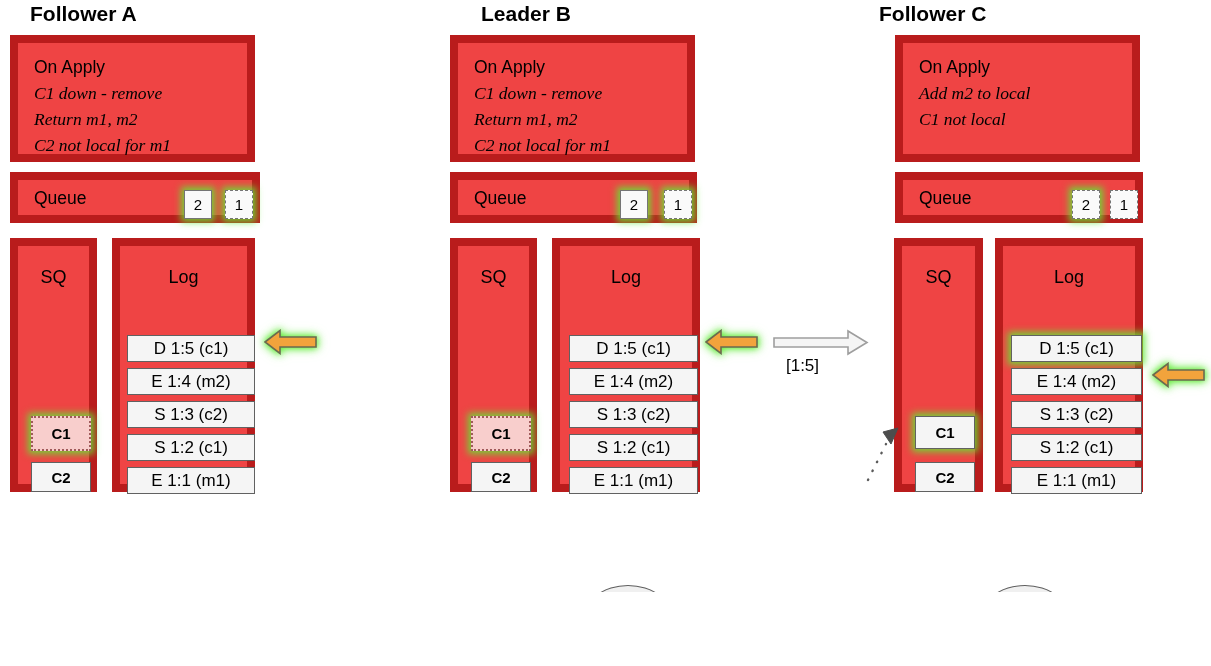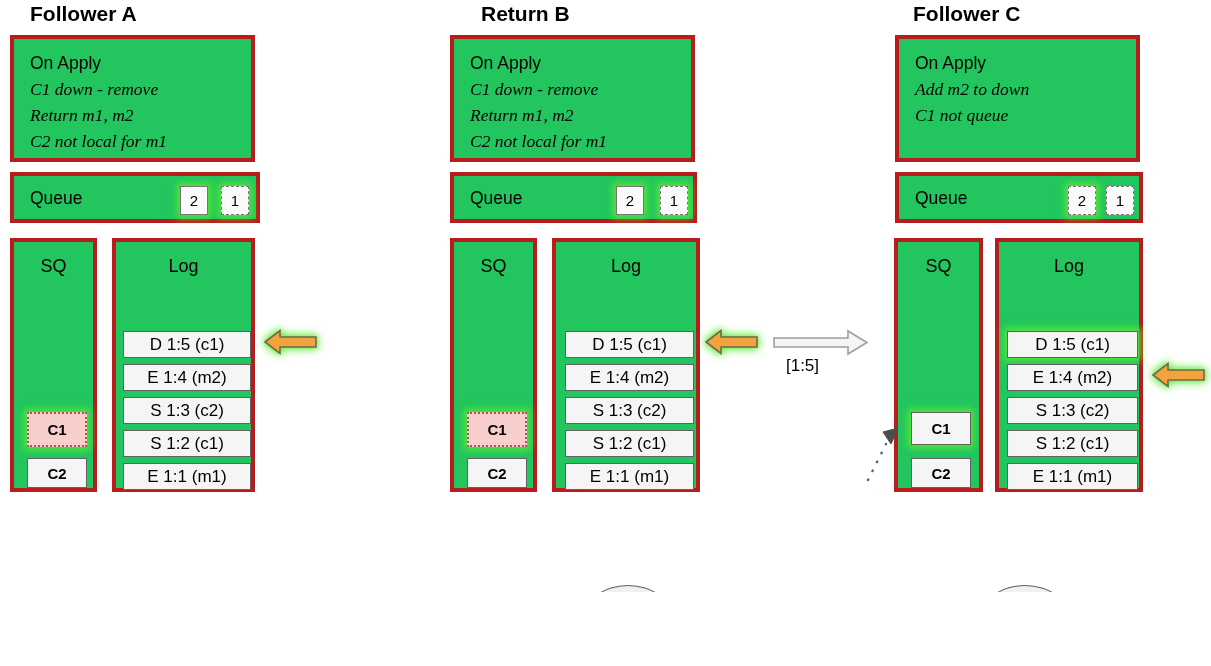--- a/index.html
+++ b/index.html
@@ -1,29 +1,29 @@
 <!DOCTYPE html>
 <html><head>
 <meta charset="utf-8">
 <style>
   html,body{margin:0;padding:0;background:#fff;font-family:"Liberation Sans",sans-serif;color:#000;}
   .canvas{position:relative;width:1211px;height:592px;background:#fff;overflow:hidden;border-radius:7px;}
   .panel{position:absolute;inset:0;pointer-events:none;}
   .panel *{pointer-events:auto;}
   .title{position:absolute;font-size:21px;font-weight:bold;white-space:nowrap;}
-  .box{position:absolute;background:#22c55e;border:4px solid #b91c1c;box-sizing:border-box;}
+  .box{position:absolute;background:#ef4444;border:8px solid #b91c1c;box-sizing:border-box;}
   .apply{padding:11px 8px 0 16px;}
   .apply-header{font-size:17.5px;line-height:26px;}
   .apply-line{font-size:17.5px;font-style:italic;line-height:26px;font-family:Liberation Serif, serif;}
   .queue-label{position:absolute;left:16px;top:50%;transform:translateY(-50%);font-size:17.5px;}
   .qitem{position:absolute;width:28px;height:29px;background:#fafafa;border:1.6px solid #757575;
          box-sizing:border-box;font-size:15px;display:flex;align-items:center;justify-content:center;}
   .dashed{border-style:dashed;}
   .glow{box-shadow:0 0 7px 3px rgba(94,235,52,0.85);}
-  .box-label{font-size:18px;text-align:center;padding-top:14px;}
+  .box-label{font-size:18px;text-align:center;padding-top:14px;margin-top:7px;}
   .sq-item{position:absolute;width:60px;height:35px;background:#f5f5f5;border:1.5px solid #616161;
            box-sizing:border-box;font-size:15px;display:flex;align-items:center;justify-content:center;font-weight:bold;}
   .c1-pending{background:#f8cecc;border:2px dotted #a05a5a;}
   .entry{position:absolute;height:27px;background:#f5f5f5;border:1.5px solid #616161;box-sizing:border-box;
          font-size:17px;display:flex;align-items:center;justify-content:center;text-align:right;}
   .arrow-svg{position:absolute;}
   .glow-arrow{filter:drop-shadow(0 0 3px rgba(94,235,52,0.95)) drop-shadow(0 0 5px rgba(94,235,52,0.75));}
   .arrow-label{position:absolute;font-size:17px;text-align:center;}
   .ellipse{position:absolute;width:90px;height:68px;border-radius:50%;background:#f0f0f0;
            border:1.6px solid #5f5f5f;box-sizing:border-box;display:flex;align-items:center;justify-content:center;font-size:17px;}
@@ -63,21 +63,21 @@
       <div class="entry" style="left:7px;top:188px;width:128px">S 1:2 (c1)</div>
       <div class="entry" style="left:7px;top:221px;width:128px">E 1:1 (m1)</div>
     </div>
 
     <svg class="arrow-svg glow-arrow" style="left:264px;top:329px" width="54" height="26" viewBox="0 0 54 26">
       <polygon points="1,13 16,1.5 16,8 52,8 52,18 16,18 16,24.5" fill="#f2a33c" stroke="#6b6b4f" stroke-width="1.6"></polygon>
     </svg>
   </div>
 
   <div class="panel">
-    <div class="title" style="left:481px;top:2px">Return B</div>
+    <div class="title" style="left:481px;top:2px">Leader B</div>
 
     <div class="box apply" style="left:450px;top:35px;width:245px;height:127px">
       <div class="apply-header">On Apply</div>
       <div class="apply-line">C1 down - remove</div>
       <div class="apply-line">Return m1, m2</div>
       <div class="apply-line">C2 not local for m1</div>
     </div>
 
     <div class="box" style="left:450px;top:172px;width:247px;height:51px">
       <span class="queue-label">Queue</span>
@@ -104,26 +104,26 @@
       <polygon points="1,13 16,1.5 16,8 52,8 52,18 16,18 16,24.5" fill="#f2a33c" stroke="#6b6b4f" stroke-width="1.6"></polygon>
     </svg>
   </div>
 
   <svg class="arrow-svg" style="left:773px;top:329px" width="97" height="27" viewBox="0 0 97 27">
     <polygon points="1,9 75,9 75,2 94,13.5 75,25 75,18 1,18" fill="#f5f5f5" stroke="#9e9e9e" stroke-width="1.6"></polygon>
   </svg>
   <div class="arrow-label" style="left:755px;top:356px;width:95px">[1:5]</div>
 
   <div class="panel">
-    <div class="title" style="left:913px;top:2px">Follower C</div>
+    <div class="title" style="left:879px;top:2px">Follower C</div>
 
     <div class="box apply" style="left:895px;top:35px;width:245px;height:127px">
       <div class="apply-header">On Apply</div>
-      <div class="apply-line">Add m2 to down</div>
-      <div class="apply-line">C1 not queue</div>
+      <div class="apply-line">Add m2 to local</div>
+      <div class="apply-line">C1 not local</div>
     </div>
 
     <div class="box" style="left:895px;top:172px;width:248px;height:51px">
       <span class="queue-label">Queue</span>
       <div class="qitem dashed glow" style="left:169px;top:10px">2</div>
       <div class="qitem dashed" style="left:207px;top:10px">1</div>
     </div>
 
     <div class="box" style="left:894px;top:238px;width:89px;height:254px">
       <div class="box-label">SQ</div>

